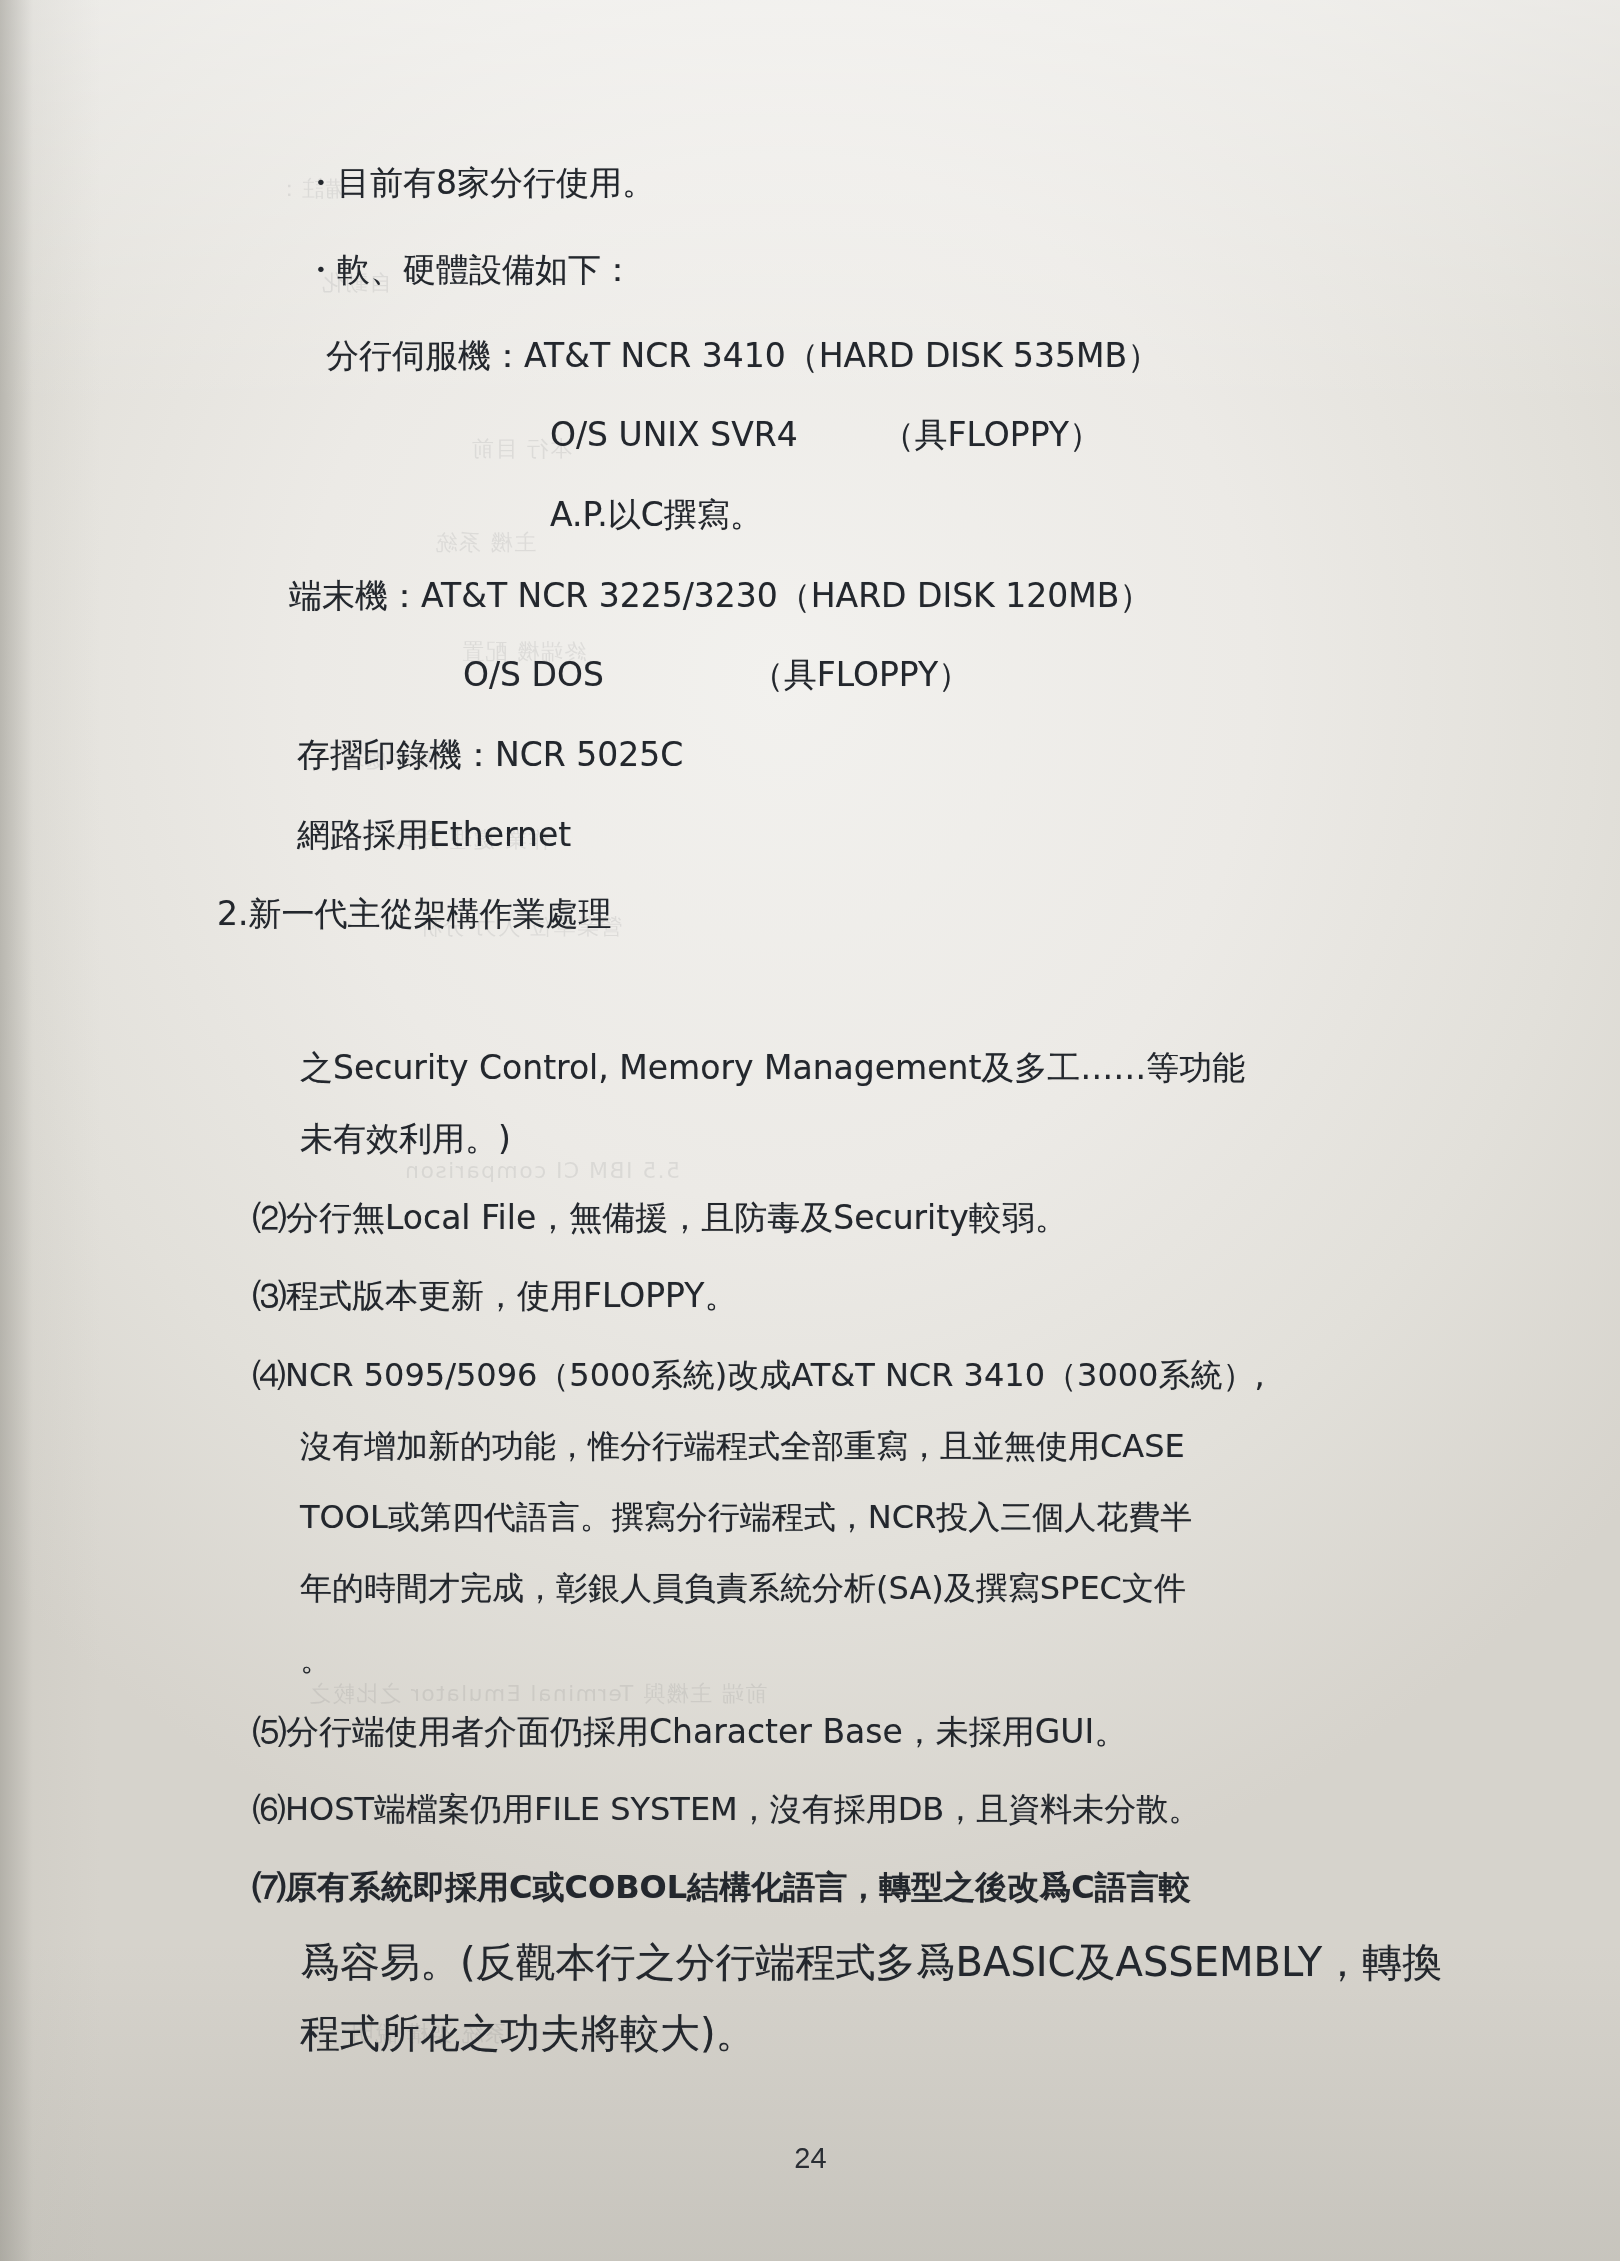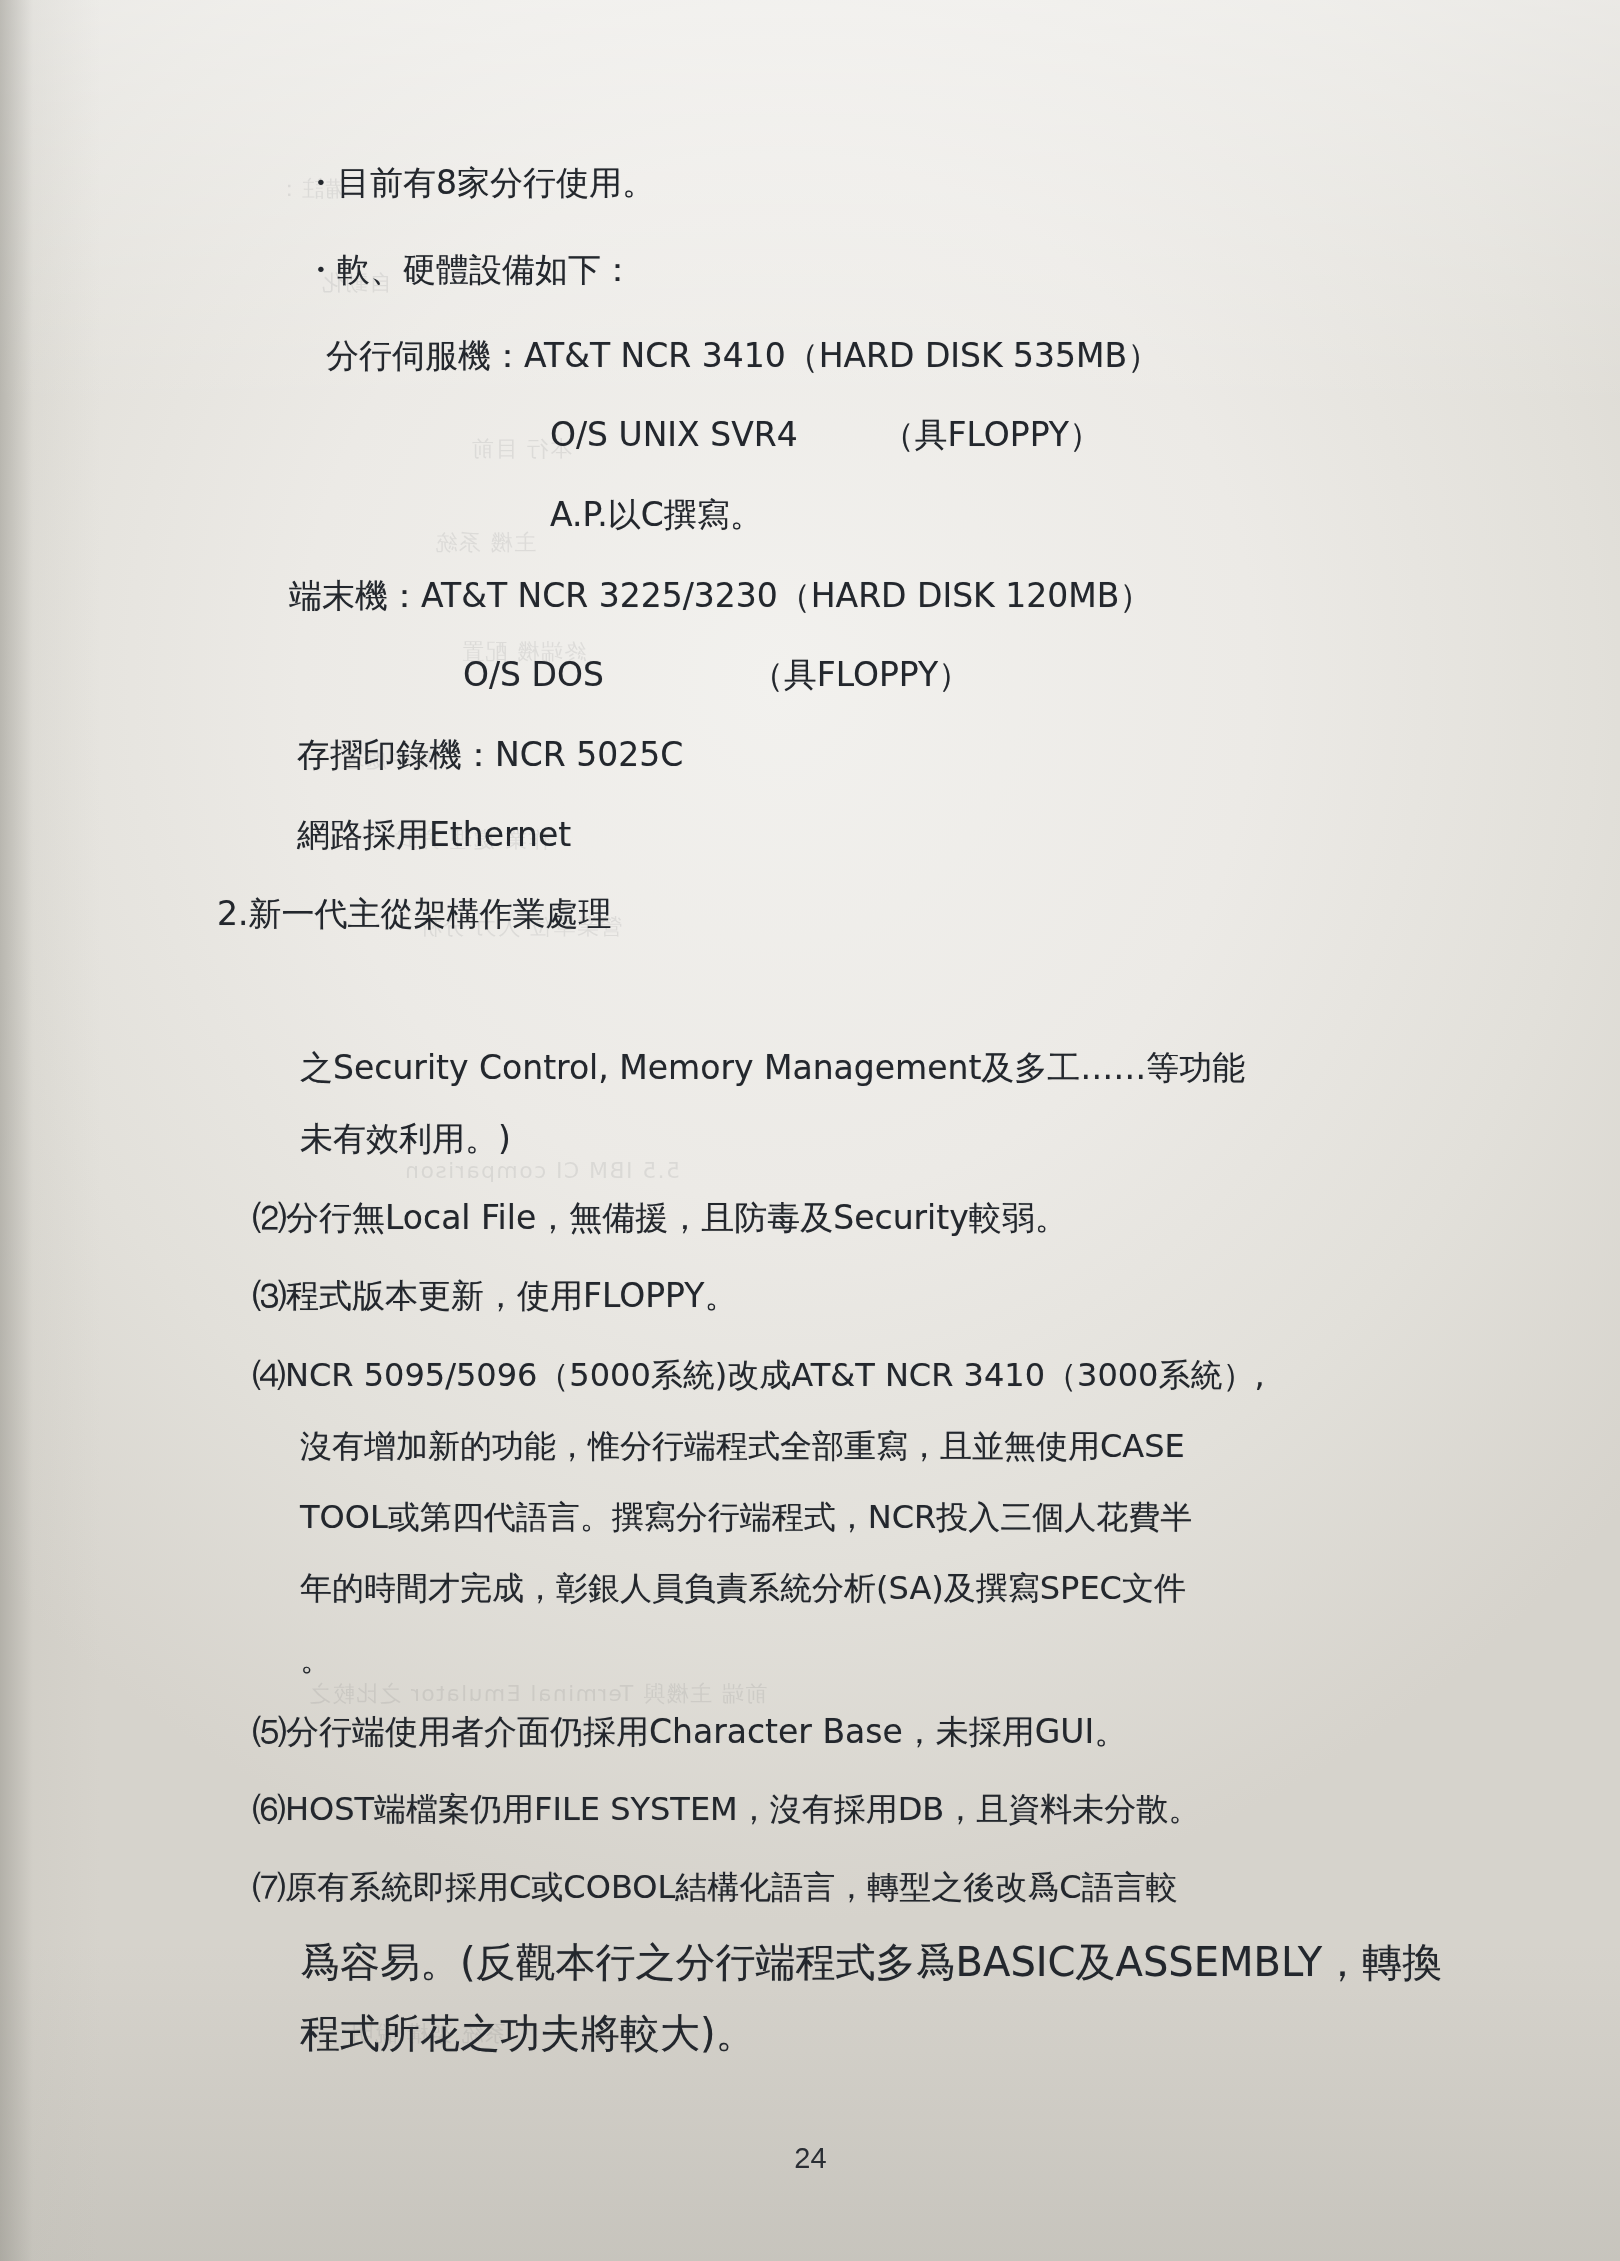--- a/index.html
+++ b/index.html
@@ -108,21 +108,21 @@
       <div class="ln" style="left: 300px; top: 1122px; font-size: 33px;">未有效利用。)</div>
       <div class="ln" style="left: 253px; top: 1201px; font-size: 33px;">⑵分行無Local File，無備援，且防毒及Security較弱。</div>
       <div class="ln" style="left: 253px; top: 1279px; font-size: 33px;">⑶程式版本更新，使用FLOPPY。</div>
       <div class="ln" style="left: 253px; top: 1359px; font-size: 32px;">⑷NCR 5095/5096（5000系統)改成AT&amp;T NCR 3410（3000系統）,</div>
       <div class="ln" style="left: 300px; top: 1430px; font-size: 32px;">沒有增加新的功能，惟分行端程式全部重寫，且並無使用CASE</div>
       <div class="ln" style="left: 300px; top: 1572px; font-size: 32px;">年的時間才完成，彰銀人員負責系統分析(SA)及撰寫SPEC文件</div>
       <div class="ln" style="left: 300px; top: 1501px; font-size: 32px;">TOOL或第四代語言。撰寫分行端程式，NCR投入三個人花費半</div>
       <div class="ln" style="left: 300px; top: 1643px; font-size: 32px;">。</div>
       <div class="ln" style="left: 253px; top: 1715px; font-size: 33px;">⑸分行端使用者介面仍採用Character Base，未採用GUI。</div>
       <div class="ln" style="left: 253px; top: 1793px; font-size: 32px;">⑹HOST端檔案仍用FILE SYSTEM，沒有採用DB，且資料未分散。</div>
-      <div class="ln" style="left: 253px; top: 1871px; font-size: 32px;">⑺原有系統即採用C或COBOL結構化語言，轉型之後改爲C語言較</div>
+      <div class="ln" style="left: 253px; top: 1871px; font-size: 32px; font-weight: bold;">⑺原有系統即採用C或COBOL結構化語言，轉型之後改爲C語言較</div>
       <div class="ln" style="left: 300px; top: 1942px; font-size: 40px;">爲容易。(反觀本行之分行端程式多爲BASIC及ASSEMBLY，轉換</div>
       <div class="ln" style="left: 300px; top: 2013px; font-size: 40px;">程式所花之功夫將較大)。</div>
     </div>
 
   <div class="pageno" style="top:2142px;">24</div>
 
 </div>
 
 
 </body></html>

